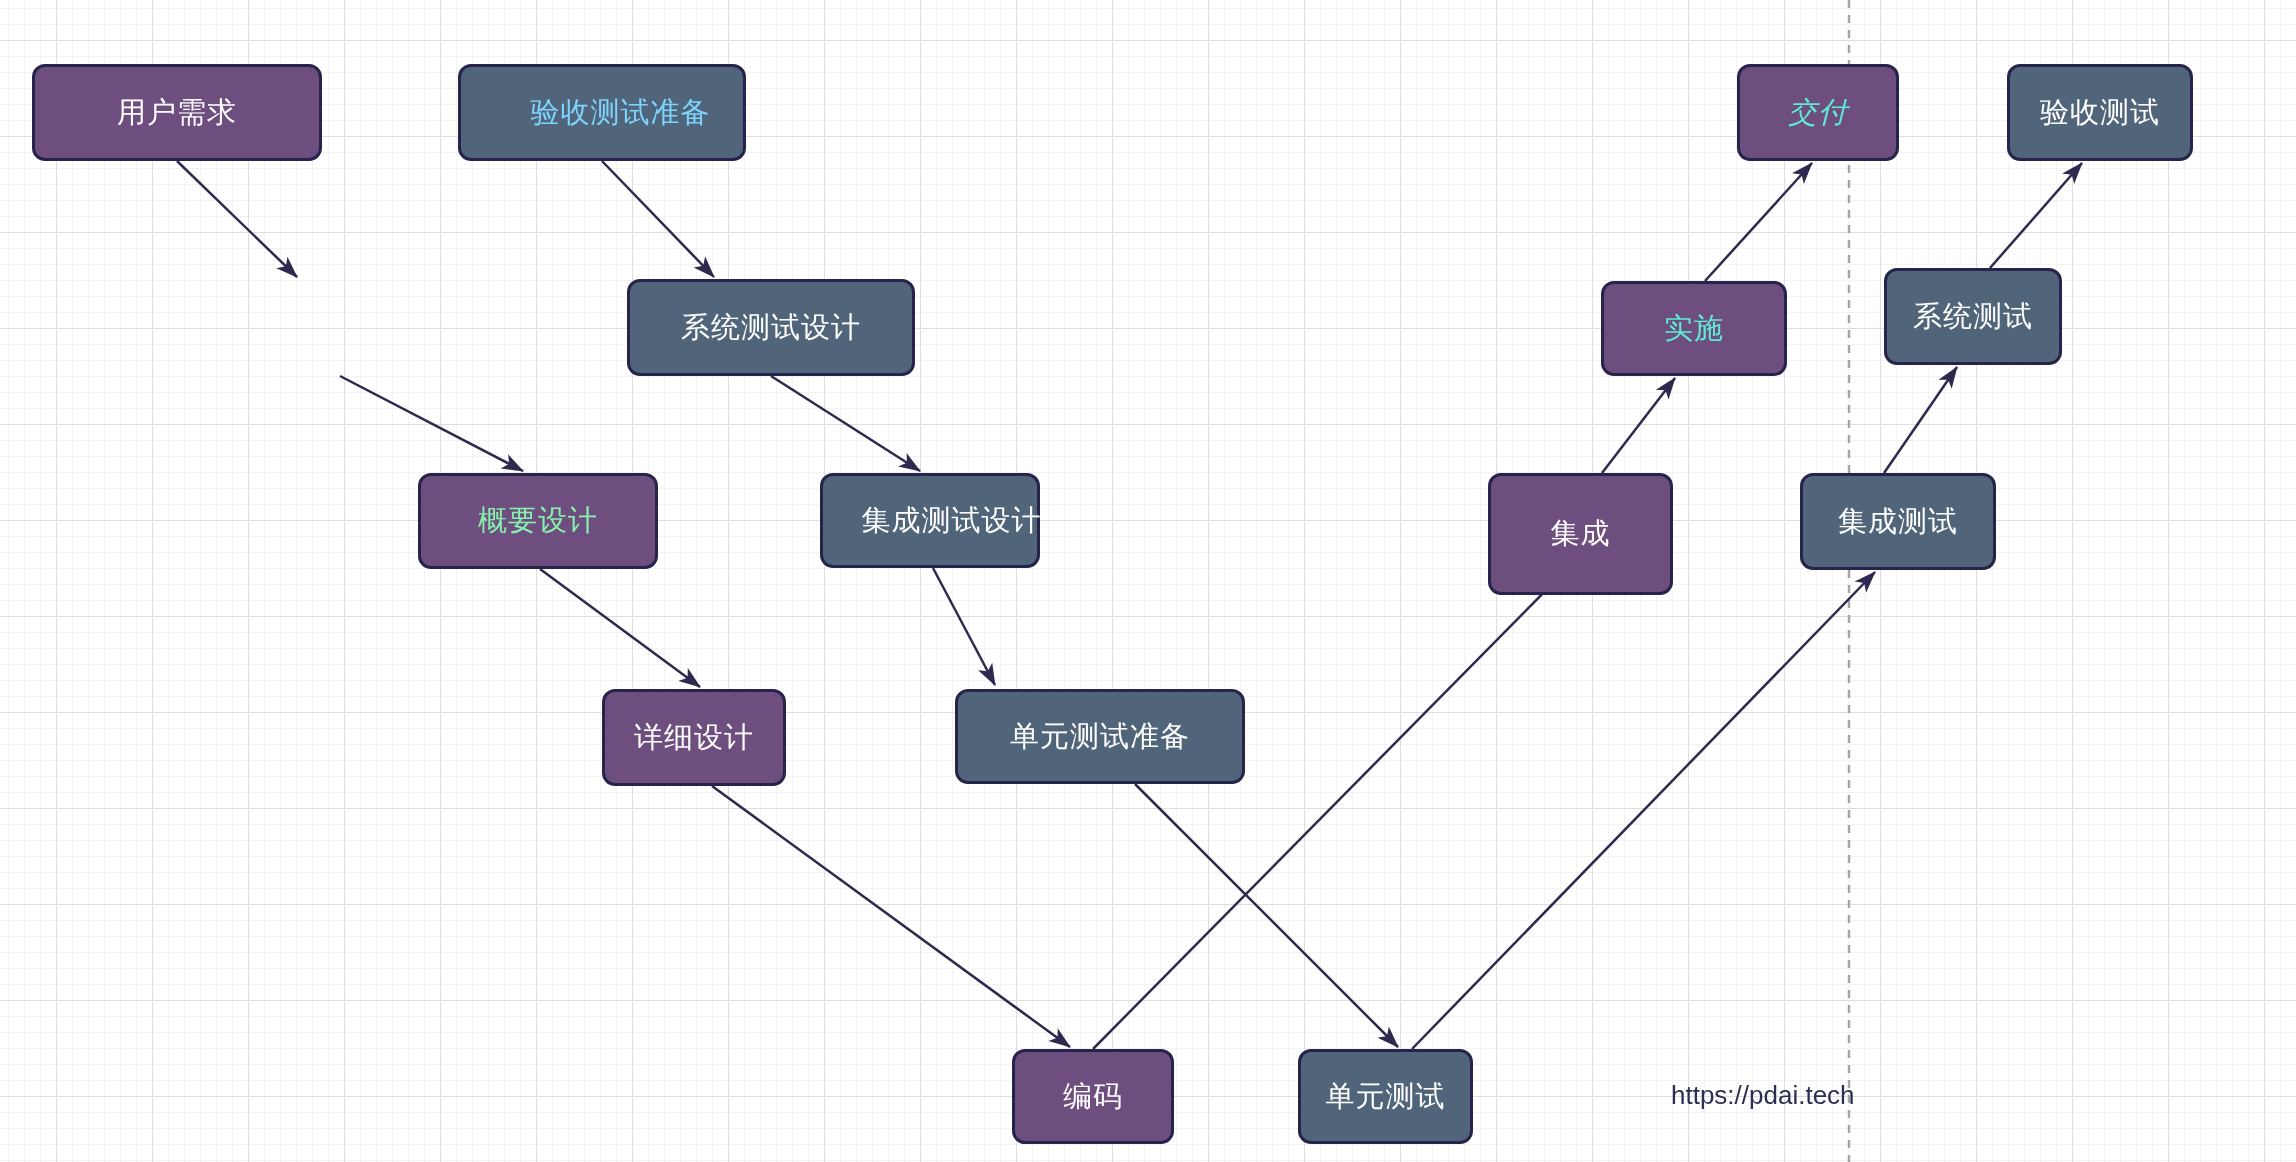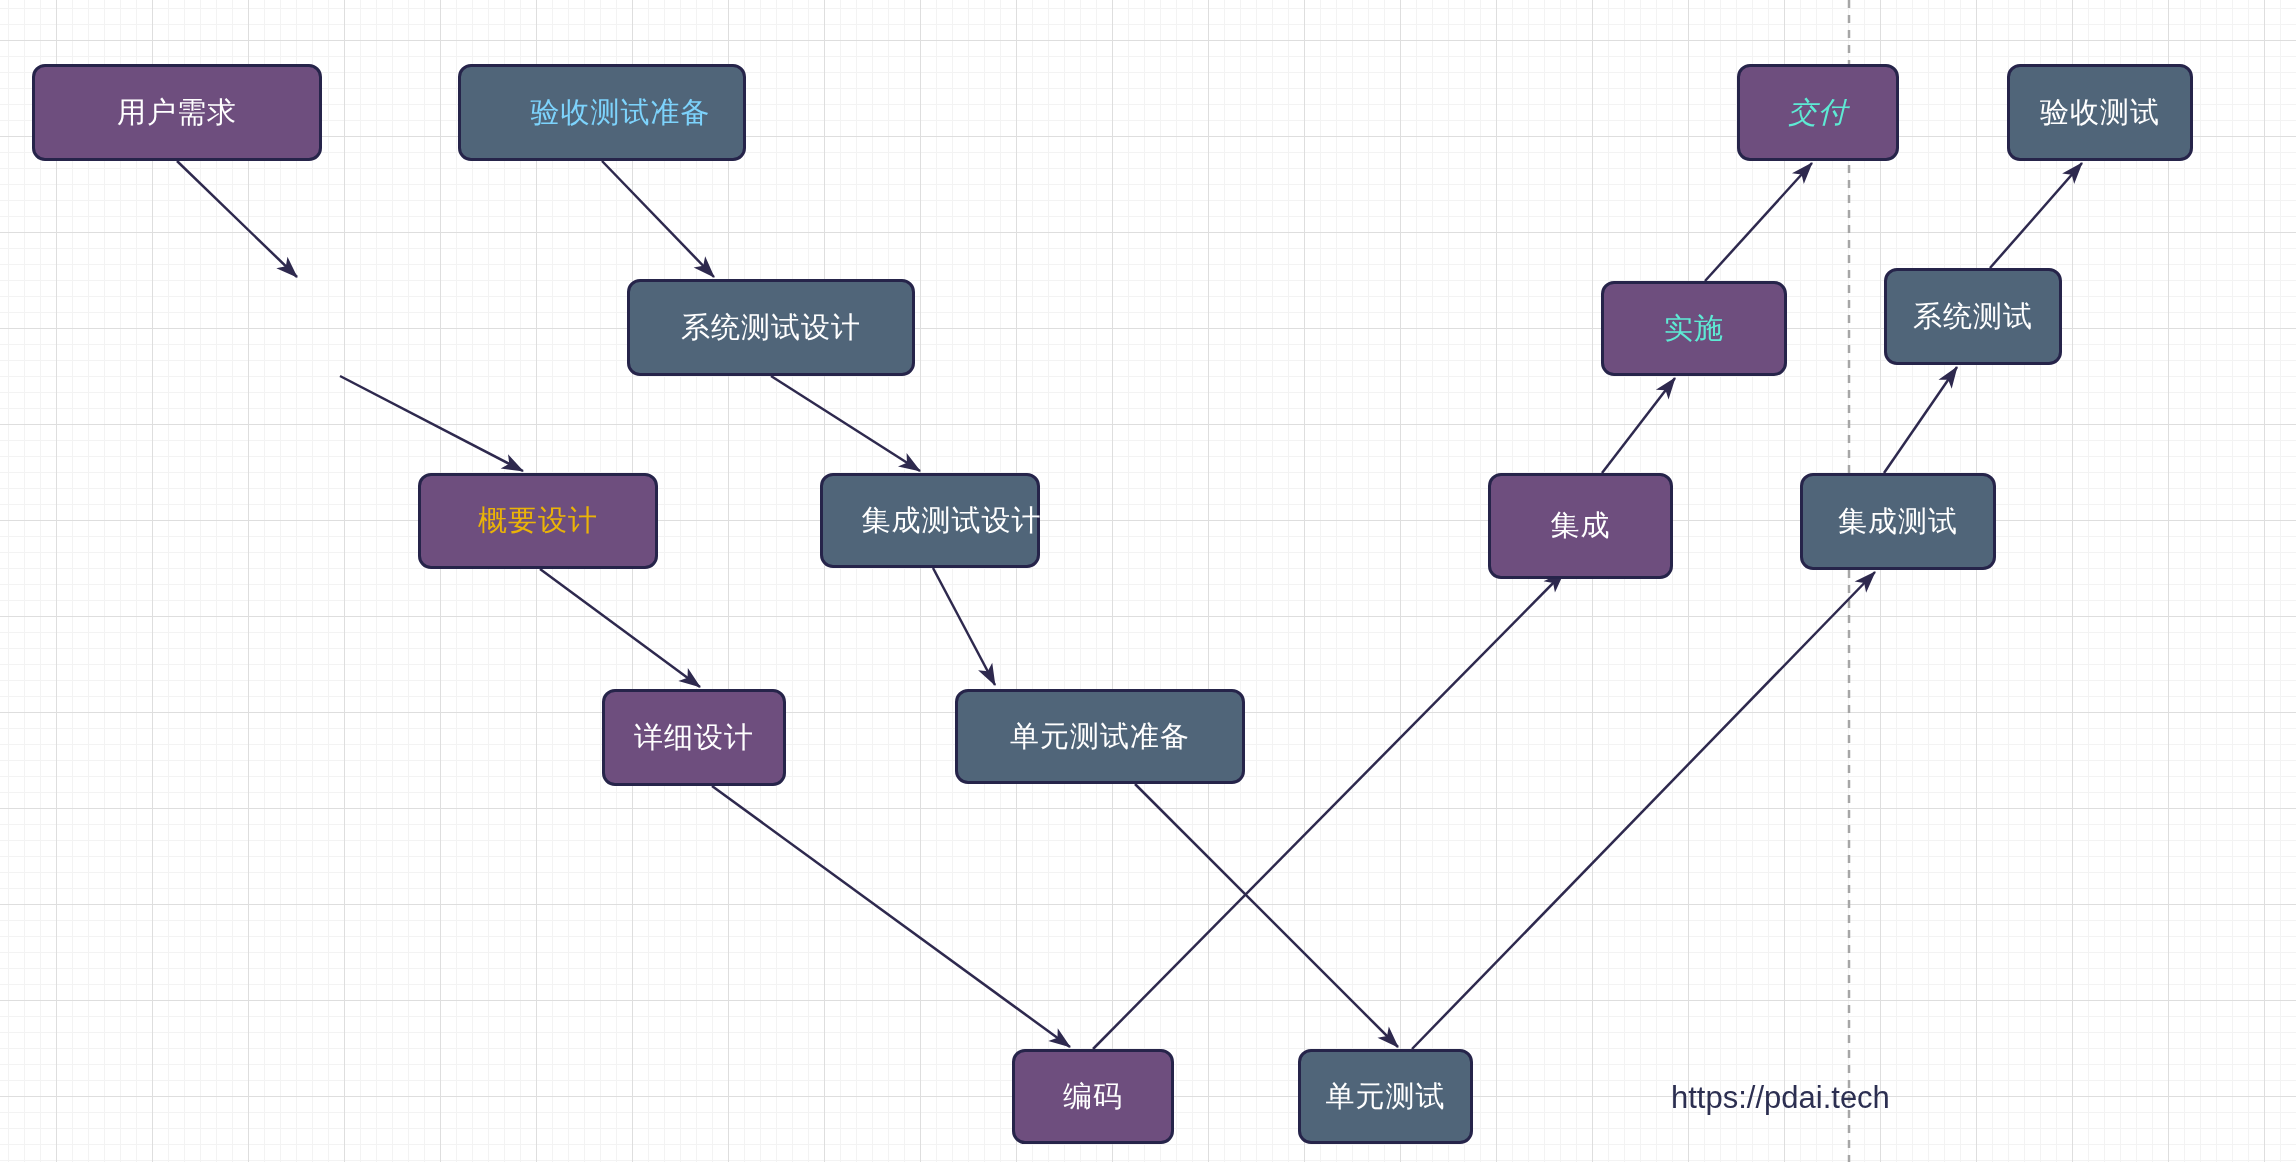--- a/index.html
+++ b/index.html
@@ -44,21 +44,21 @@
   .node .label {
     color: #ffffff;
     font-size: 29px;
     letter-spacing: 1px;
     white-space: nowrap;
     user-select: none;
   }
   #watermark {
     position: absolute;
     z-index: 3;
-    font-size: 31px;
+    font-size: 26px;
     white-space: nowrap;
   }
 </style>
 </head>
 <body>
 
 <div id="canvas">
 
   <svg id="edges-layer" xmlns="http://www.w3.org/2000/svg" width="2296" height="1162" viewBox="0 0 2296 1162">
     <defs>
@@ -101,26 +101,26 @@
     <div class="node" style="left: 627px; top: 279px; width: 288px; height: 97px; background: rgb(80, 101, 121); border-color: rgb(38, 36, 74);">
       <span class="label" style="color: rgb(255, 255, 255);">系统测试设计</span>
     </div>
     <div class="node" style="left: 1601px; top: 281px; width: 186px; height: 95px; background: rgb(110, 78, 126); border-color: rgb(38, 36, 74);">
       <span class="label" style="color: #5eead4;">实施</span>
     </div>
     <div class="node" style="left: 1884px; top: 268px; width: 178px; height: 97px; background: rgb(80, 101, 121); border-color: rgb(38, 36, 74);">
       <span class="label" style="color: rgb(255, 255, 255);">系统测试</span>
     </div>
     <div class="node" style="left: 418px; top: 473px; width: 240px; height: 96px; background: rgb(110, 78, 126); border-color: rgb(38, 36, 74);">
-      <span class="label" style="color: #eab308; text-align: center;">概要设计</span>
+      <span class="label" style="color: #86efac; text-align: center;">概要设计</span>
     </div>
     <div class="node" style="left: 820px; top: 473px; width: 220px; height: 95px; background: rgb(80, 101, 121); border-color: rgb(38, 36, 74); padding-left: 43px;">
       <span class="label" style="color: rgb(255, 255, 255);">集成测试设计</span>
     </div>
-    <div class="node" style="left: 1488px; top: 473px; width: 185px; height: 106px; background: rgb(110, 78, 126); border-color: rgb(38, 36, 74);">
+    <div class="node" style="left: 1488px; top: 473px; width: 185px; height: 122px; background: rgb(110, 78, 126); border-color: rgb(38, 36, 74);">
       <span class="label" style="color: rgb(255, 255, 255);">集成</span>
     </div>
     <div class="node" style="left: 1800px; top: 473px; width: 196px; height: 97px; background: rgb(80, 101, 121); border-color: rgb(38, 36, 74);">
       <span class="label" style="color: rgb(255, 255, 255);">集成测试</span>
     </div>
     <div class="node" style="left: 602px; top: 689px; width: 184px; height: 97px; background: rgb(110, 78, 126); border-color: rgb(38, 36, 74);">
       <span class="label" style="color: rgb(255, 255, 255);">详细设计</span>
     </div>
     <div class="node" style="left: 955px; top: 689px; width: 290px; height: 95px; background: rgb(80, 101, 121); border-color: rgb(38, 36, 74);">
       <span class="label" style="color: rgb(255, 255, 255);">单元测试准备</span>

